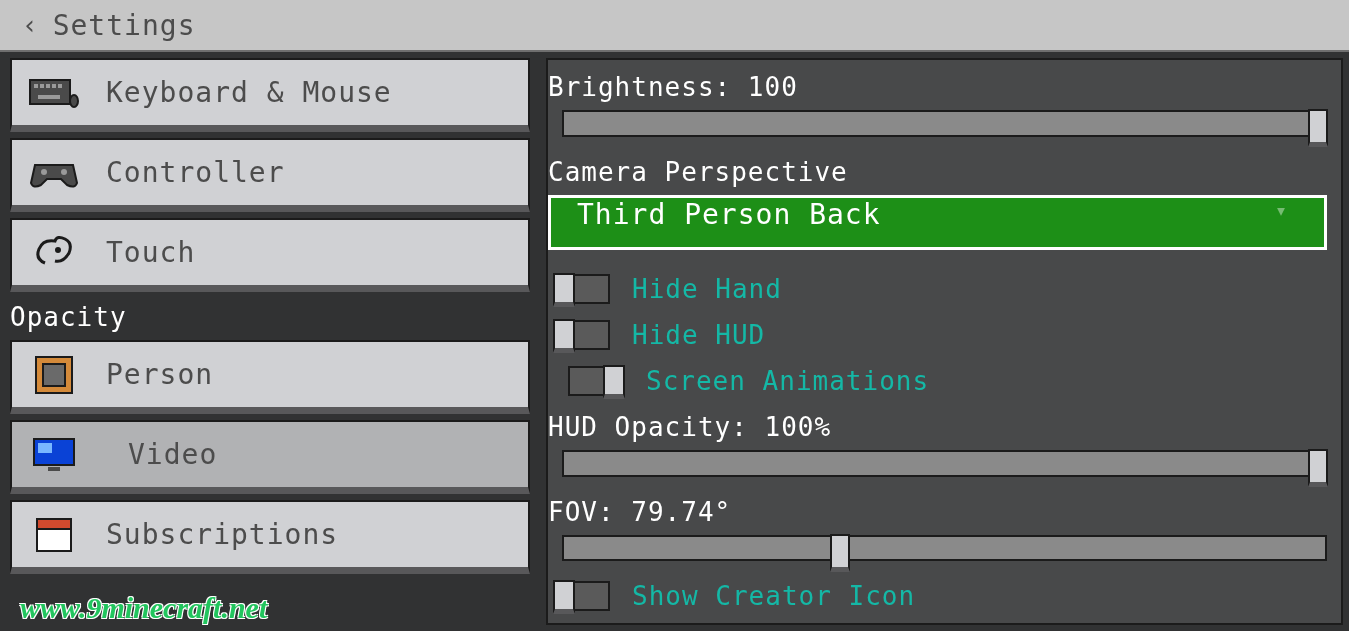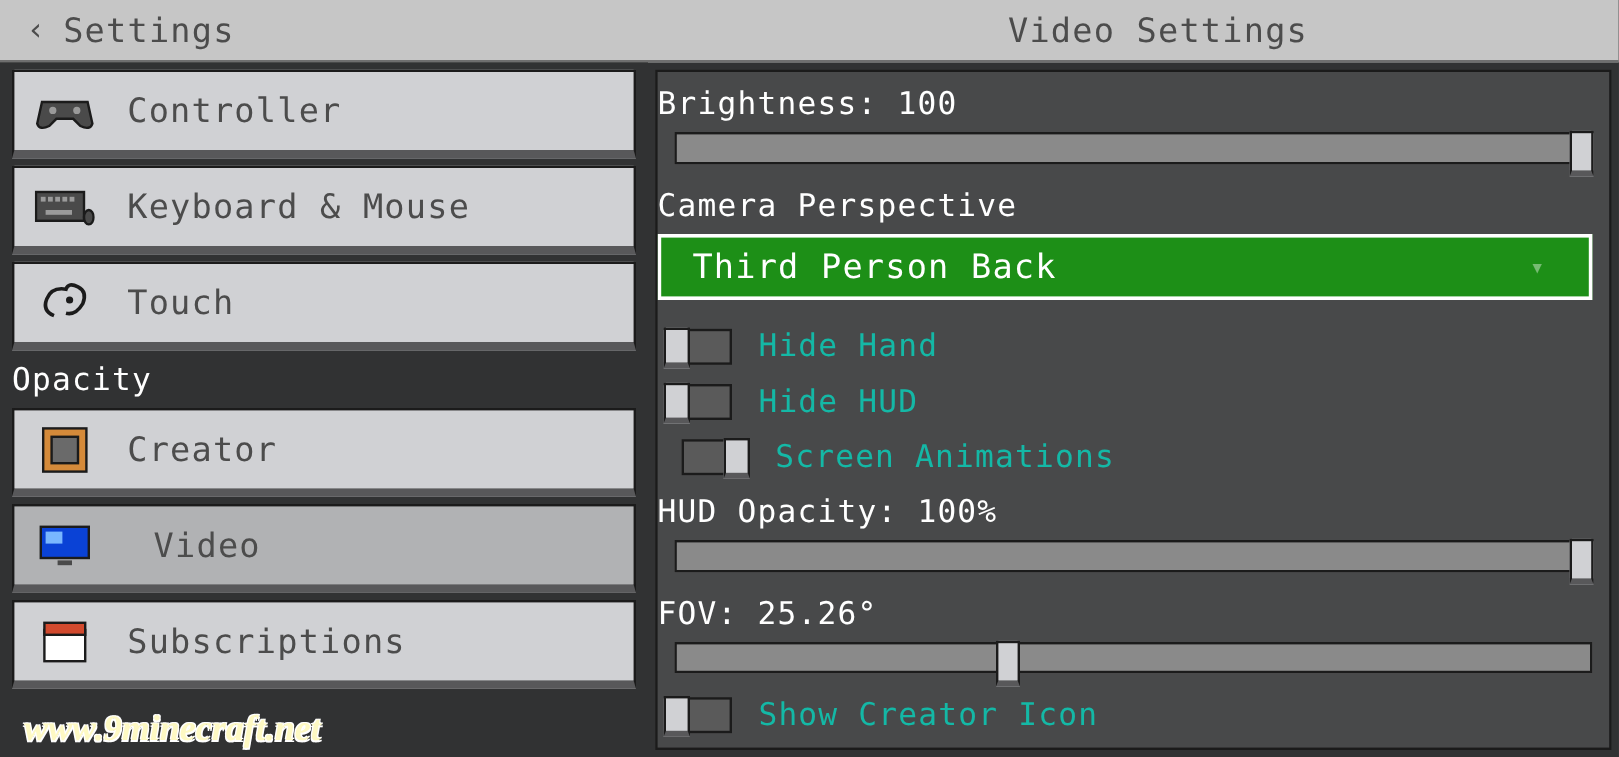--- a/index.html
+++ b/index.html
@@ -137,21 +137,21 @@
   }
   .slider.pad-left { margin-left: 14px; width: calc(100% - 14px); }
 
   
   .dropdown {
     width: 100%;
     height: 72px;
     background: #1d8f17;
     border: 3px solid #ffffff;
     display: flex;
-    align-items: center;
+    align-items: flex-start;
     padding-left: 26px;
     color: #ffffff;
     font-size: 28px;
     position: relative;
     margin-bottom: 20px;
     cursor: pointer;
   }
   .dropdown .dd-chev {
     position: absolute;
     right: 36px;
@@ -191,88 +191,87 @@
 
   
   .watermark {
     position: absolute;
     left: 20px;
     bottom: 6px;
     font-family: Georgia, serif;
     font-size: 30px;
     font-weight: bold;
     font-style: italic;
-    color: #fef9c3;
+    color: #22c55e;
     text-shadow: 1px 1px 0 #fff, -1px -1px 0 #fff, 1px -1px 0 #fff, -1px 1px 0 #fff;
     letter-spacing: 0;
   }
 </style>
 </head>
 <body>
 
 <div class="topbar">
   <div class="back-area">
     <span class="chev">‹</span>
     <span>Settings</span>
   </div>
-  <div class="title-right">Video Settings</div>
 </div>
 
 <div class="layout">
 
   <div class="sidebar">
-
-    <div class="side-btn">
-      <span class="ico">
-        <svg width="50" height="36" viewBox="0 0 50 36">
-            <path d="M6 10 h38 l4 18 q-2 6 -10 2 l-6 -6 h-14 l-6 6 q-8 4 -10 -2 z" fill="#4a4a4a" stroke="#1b1b1b" stroke-width="2"></path>
-            <circle cx="15" cy="17" r="3" fill="#9a9a9a"></circle>
-            <circle cx="35" cy="17" r="3" fill="#9a9a9a"></circle>
-          </svg>
-      </span>
-      <span>Controller</span>
-    </div>
 
     <div class="side-btn">
       <span class="ico">
         <svg width="50" height="32" viewBox="0 0 50 32">
             <rect x="1" y="3" width="40" height="24" fill="#4a4a4a" stroke="#1b1b1b" stroke-width="2"></rect>
             <rect x="5" y="7" width="4" height="4" fill="#9a9a9a"></rect>
             <rect x="11" y="7" width="4" height="4" fill="#9a9a9a"></rect>
             <rect x="17" y="7" width="4" height="4" fill="#9a9a9a"></rect>
             <rect x="23" y="7" width="4" height="4" fill="#9a9a9a"></rect>
             <rect x="29" y="7" width="4" height="4" fill="#9a9a9a"></rect>
             <rect x="9" y="18" width="22" height="4" fill="#9a9a9a"></rect>
             <ellipse cx="45" cy="24" rx="4" ry="6" fill="#4a4a4a" stroke="#1b1b1b" stroke-width="2"></ellipse>
           </svg>
       </span>
       <span>Keyboard &amp; Mouse</span>
     </div>
 
     <div class="side-btn">
       <span class="ico">
+        <svg width="50" height="36" viewBox="0 0 50 36">
+            <path d="M6 10 h38 l4 18 q-2 6 -10 2 l-6 -6 h-14 l-6 6 q-8 4 -10 -2 z" fill="#4a4a4a" stroke="#1b1b1b" stroke-width="2"></path>
+            <circle cx="15" cy="17" r="3" fill="#9a9a9a"></circle>
+            <circle cx="35" cy="17" r="3" fill="#9a9a9a"></circle>
+          </svg>
+      </span>
+      <span>Controller</span>
+    </div>
+
+    <div class="side-btn">
+      <span class="ico">
         <svg width="46" height="40" viewBox="0 0 46 40">
             <path d="M14 30 q-10 -4 -6 -14 q4 -10 16 -8 q2 -6 10 -2 q8 4 4 14 q-6 10 -14 8" fill="none" stroke="#1b1b1b" stroke-width="3"></path>
             <circle cx="27" cy="17" r="3" fill="#1b1b1b"></circle>
           </svg>
       </span>
       <span>Touch</span>
     </div>
 
     <div class="section-label">Opacity</div>
 
 
     <div class="side-btn">
       <span class="ico">
         <svg width="40" height="40" viewBox="0 0 40 40">
             <rect x="2" y="2" width="36" height="36" fill="#d48a3a" stroke="#1b1b1b" stroke-width="2"></rect>
             <rect x="9" y="9" width="22" height="22" fill="#6a6a6a" stroke="#1b1b1b" stroke-width="2"></rect>
           </svg>
       </span>
-      <span>Creator</span>
+      <span>Person</span>
     </div>
 
     <div class="side-btn selected">
       <span class="ico">
         <svg width="44" height="36" viewBox="0 0 44 36">
             <rect x="2" y="2" width="40" height="26" fill="#0a42d6" stroke="#1b1b1b" stroke-width="2"></rect>
             <rect x="6" y="6" width="14" height="10" fill="#79b7ff"></rect>
             <rect x="16" y="30" width="12" height="4" fill="#4a4a4a"></rect>
           </svg>
       </span>
@@ -323,21 +322,21 @@
           <div class="knob"></div>
         </div>
       <span class="tlabel">Screen Animations</span>
     </div>
 
     <div class="label">HUD Opacity: 100%</div>
     <div class="slider pad-left">
       <div class="thumb" style="right:-3px"></div>
     </div>
 
-    <div class="label">FOV: 25.26°</div>
+    <div class="label">FOV: 79.74°</div>
     <div class="slider pad-left">
       <div class="thumb" style="left:35%"></div>
     </div>
 
     <div class="togrow">
       <div class="toggle off">
           <div class="knob"></div>
         </div>
       <span class="tlabel">Show Creator Icon</span>
     </div>

